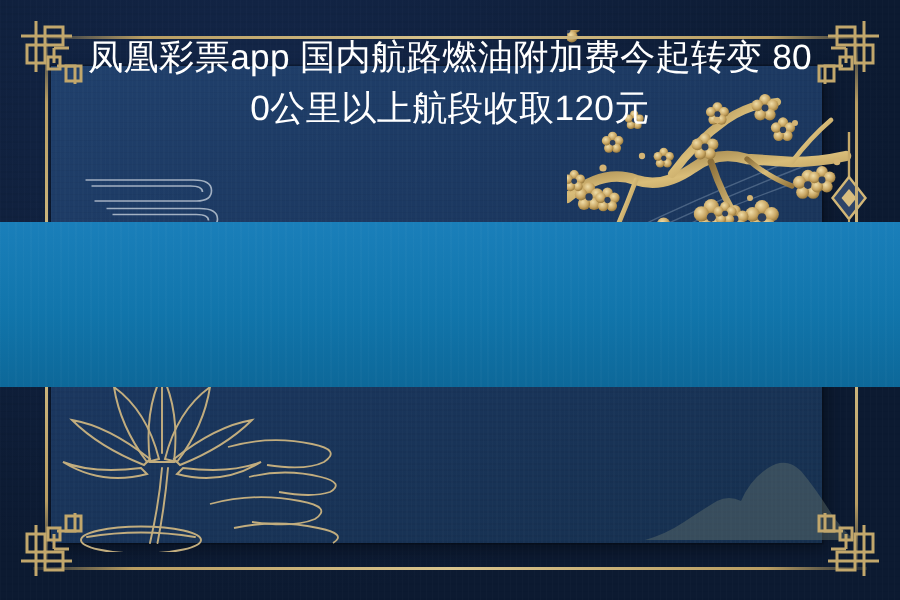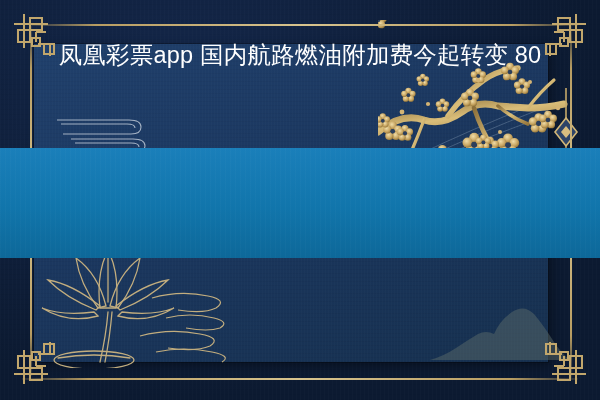--- a/index.html
+++ b/index.html
@@ -339,15 +339,16 @@
       <path d="M36 36 H46 V46 H36 Z"></path>
     </g>
   </svg>
 
   <div class="text-band">
     <div class="text-band-texture"></div>
   </div>
 
   <div class="headline">
     <span class="ln">凤凰彩票app 国内航路燃油附加费今起转变 80</span>
+    <span class="ln">0公里以上航段收取120元</span>
   </div>
 
 </div>
 
 </body></html>

